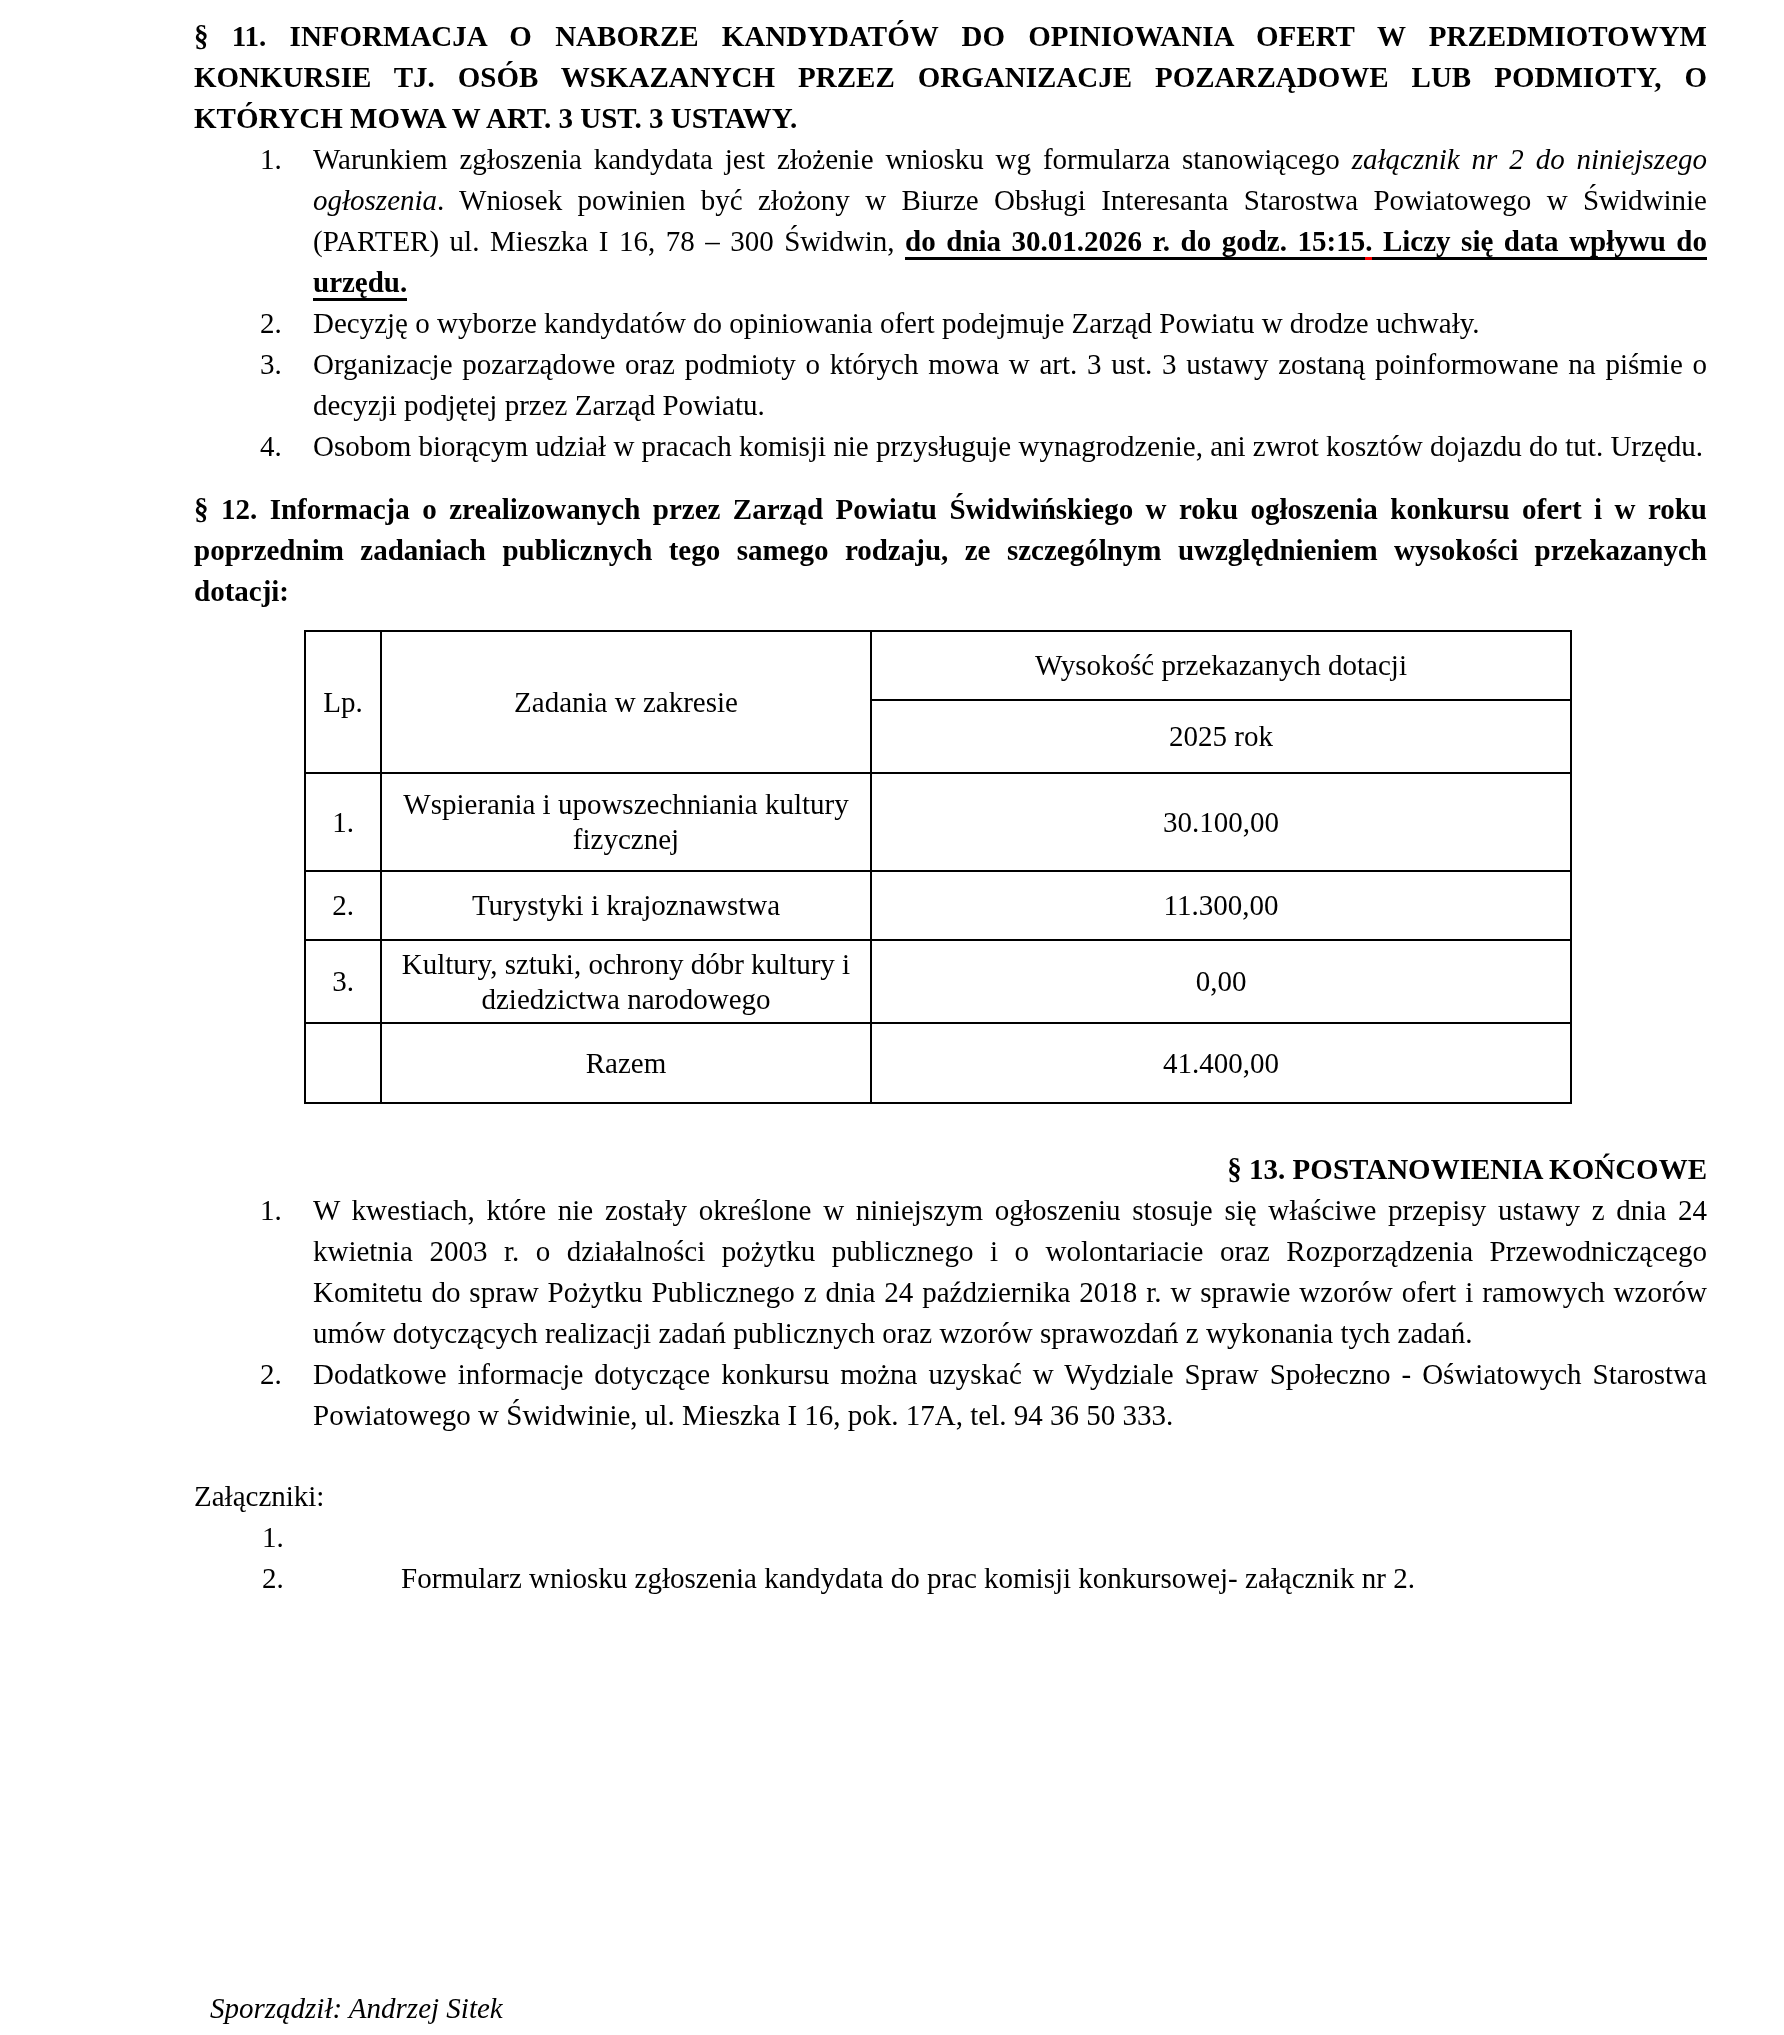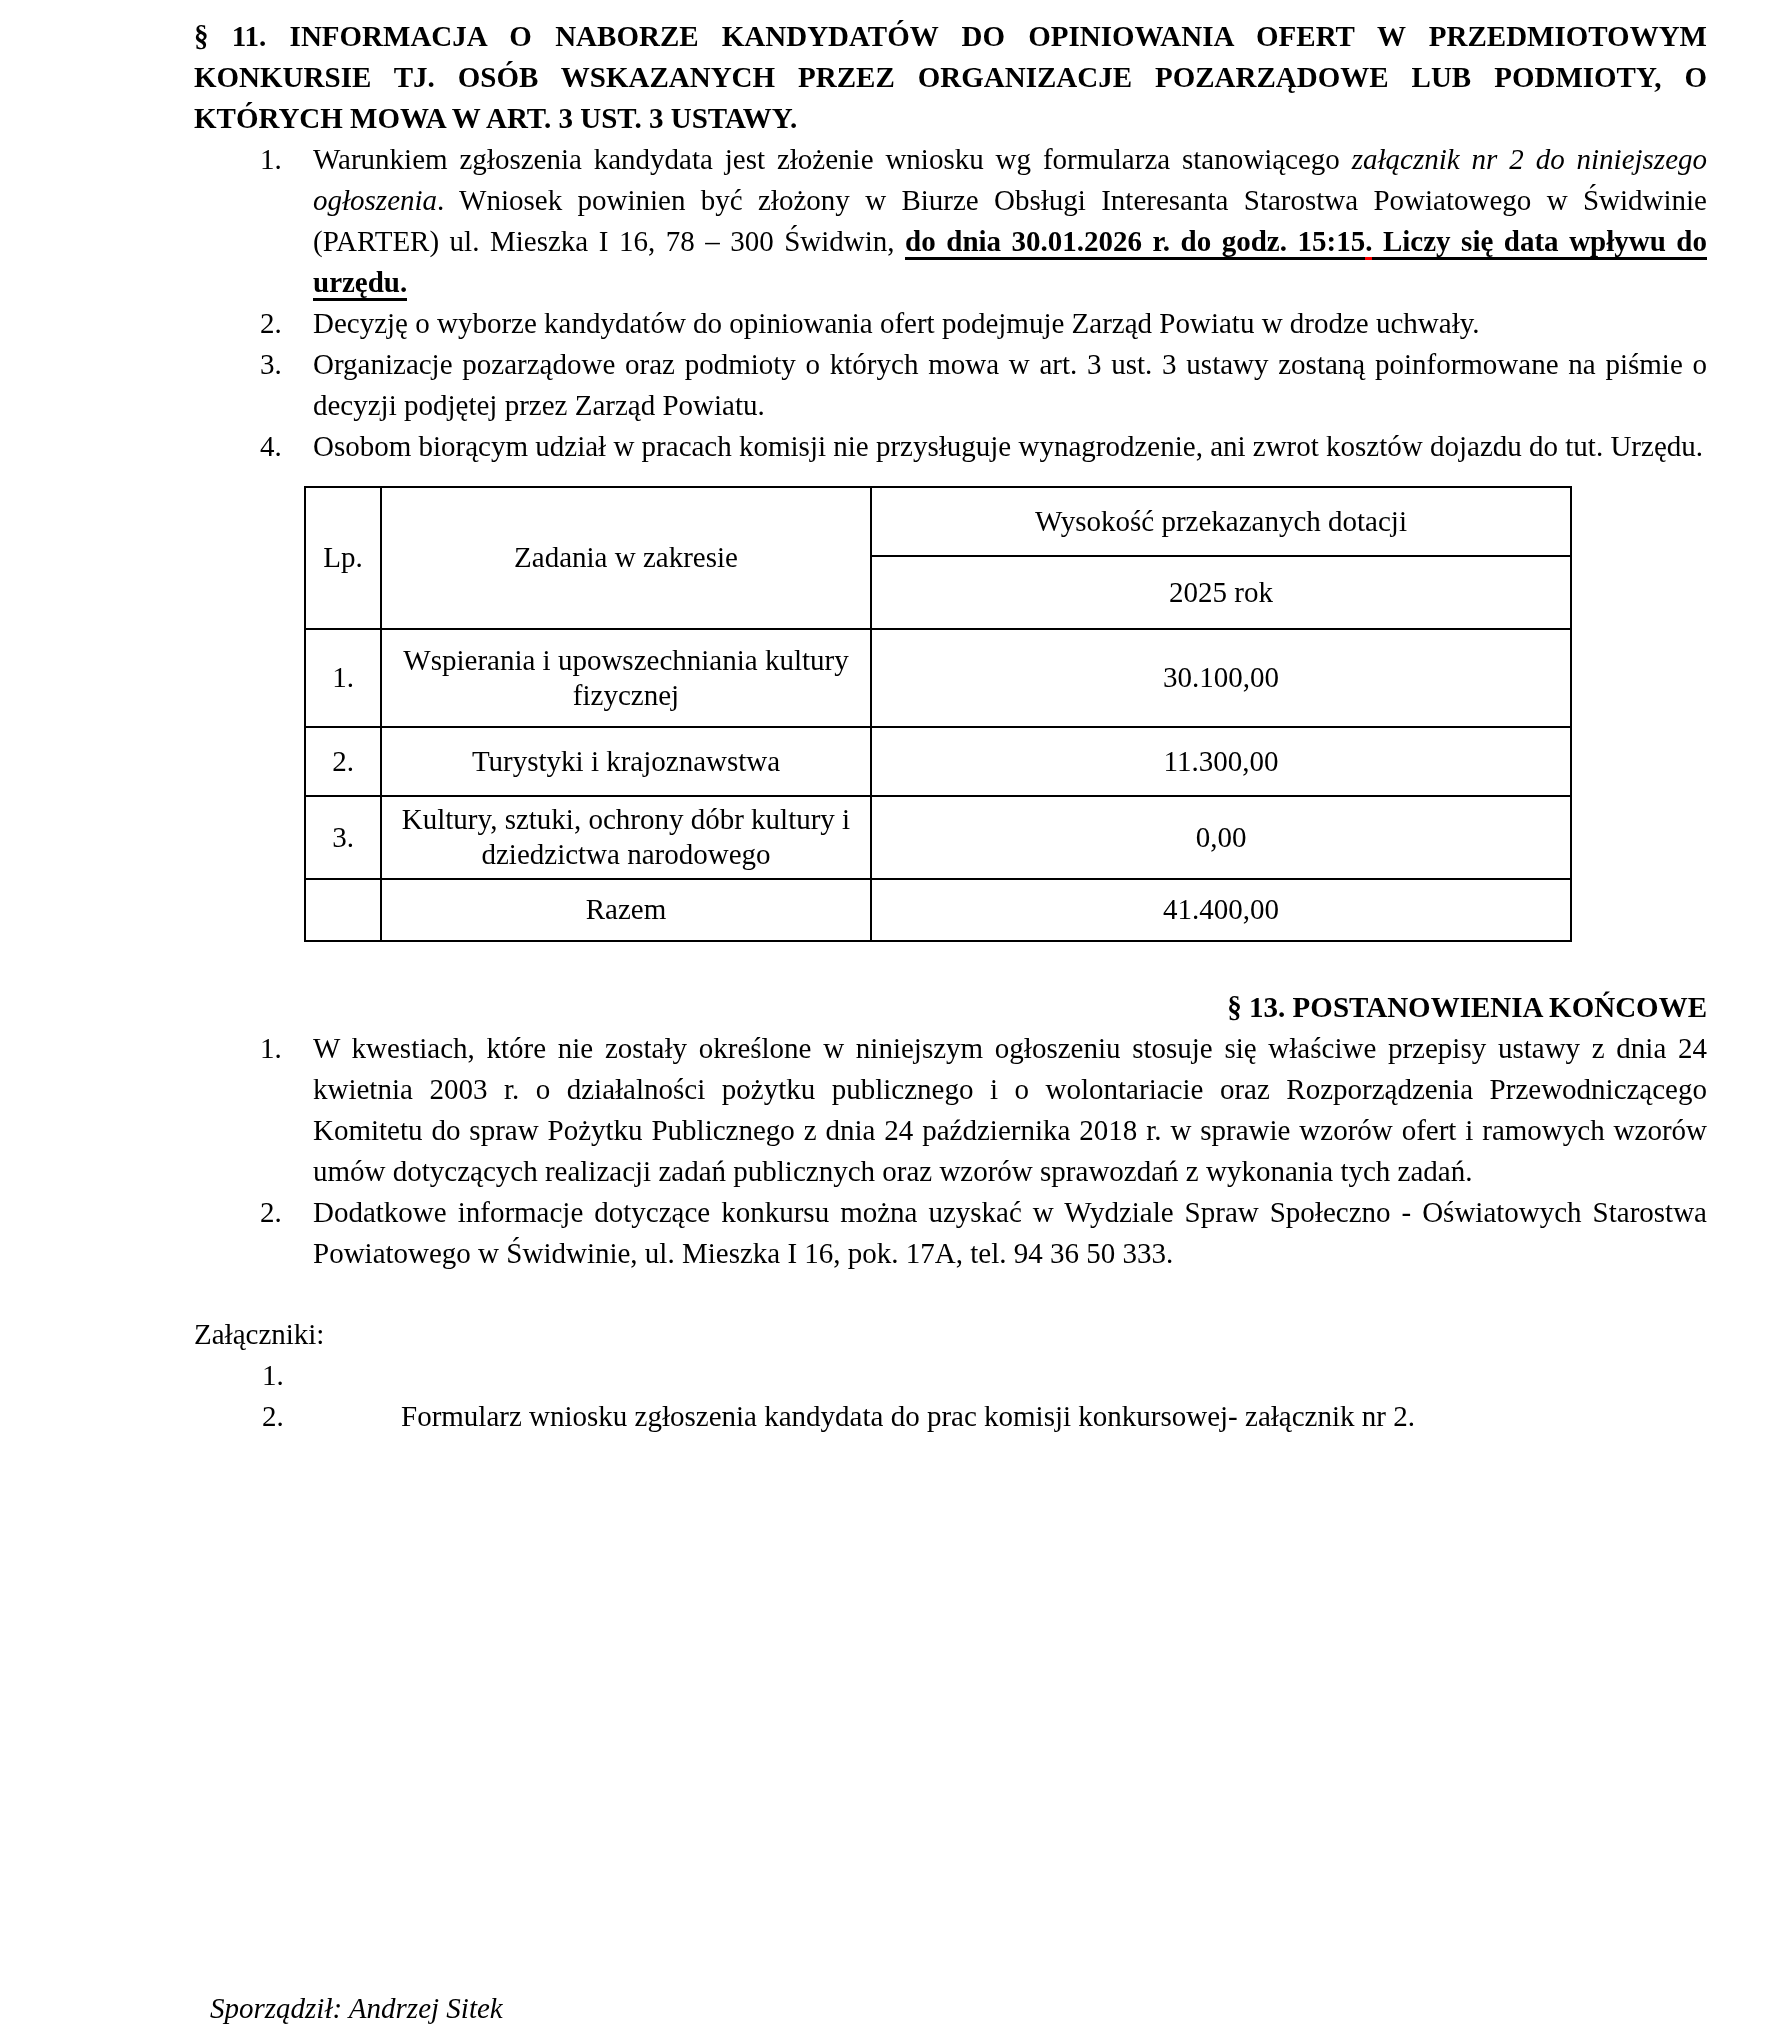--- a/index.html
+++ b/index.html
@@ -50,21 +50,21 @@
     vertical-align: middle;
     line-height: 35px;
     padding: 0 8.6px;
   }
   td.narrow-wrap { padding: 0 63px; margin-top: 36px; }
   tr.r-h1 { height: 69px; }
   tr.r-h2 { height: 73px; }
   tr.r-1 { height: 98px; }
   tr.r-2 { height: 69px; }
   tr.r-3 { height: 83px; }
-  tr.r-4 { height: 62px; }
+  tr.r-4 { height: 80px; }
 
   .attach-label { margin-top: 40px; line-height: 41px; }
   .attach .num { flex: 0 0 207px; padding-left: 68px; }
   .attach .body { text-align: left; }
 
   .footer-note {
     position: absolute;
     left: 210px; top: 1990px;
     font-style: italic;
     line-height: 36px;
@@ -89,20 +89,21 @@
     <div class="li">
       <span class="num">3.</span>
       <span class="body">Organizacje pozarządowe oraz podmioty o których mowa w art. 3 ust. 3 ustawy zostaną poinformowane na piśmie o decyzji podjętej przez Zarząd Powiatu.</span>
     </div>
     <div class="li">
       <span class="num">4.</span>
       <span class="body">Osobom biorącym udział w pracach komisji nie przysługuje wynagrodzenie, ani zwrot kosztów dojazdu do tut. Urzędu.</span>
     </div>
   </div>
 
+  <p class="heading sec12-heading">§ 12. Informacja o zrealizowanych przez Zarząd Powiatu Świdwińskiego w roku ogłoszenia konkursu ofert i w roku poprzednim zadaniach publicznych tego samego rodzaju, ze szczególnym uwzględnieniem wysokości przekazanych dotacji:</p>
 
   <table class="grants">
     <colgroup>
       <col style="width:76px">
       <col style="width:490px">
       <col style="width:700px">
     </colgroup>
     <tbody>
       <tr class="r-h1">
         <td rowspan="2">Lp.</td>

